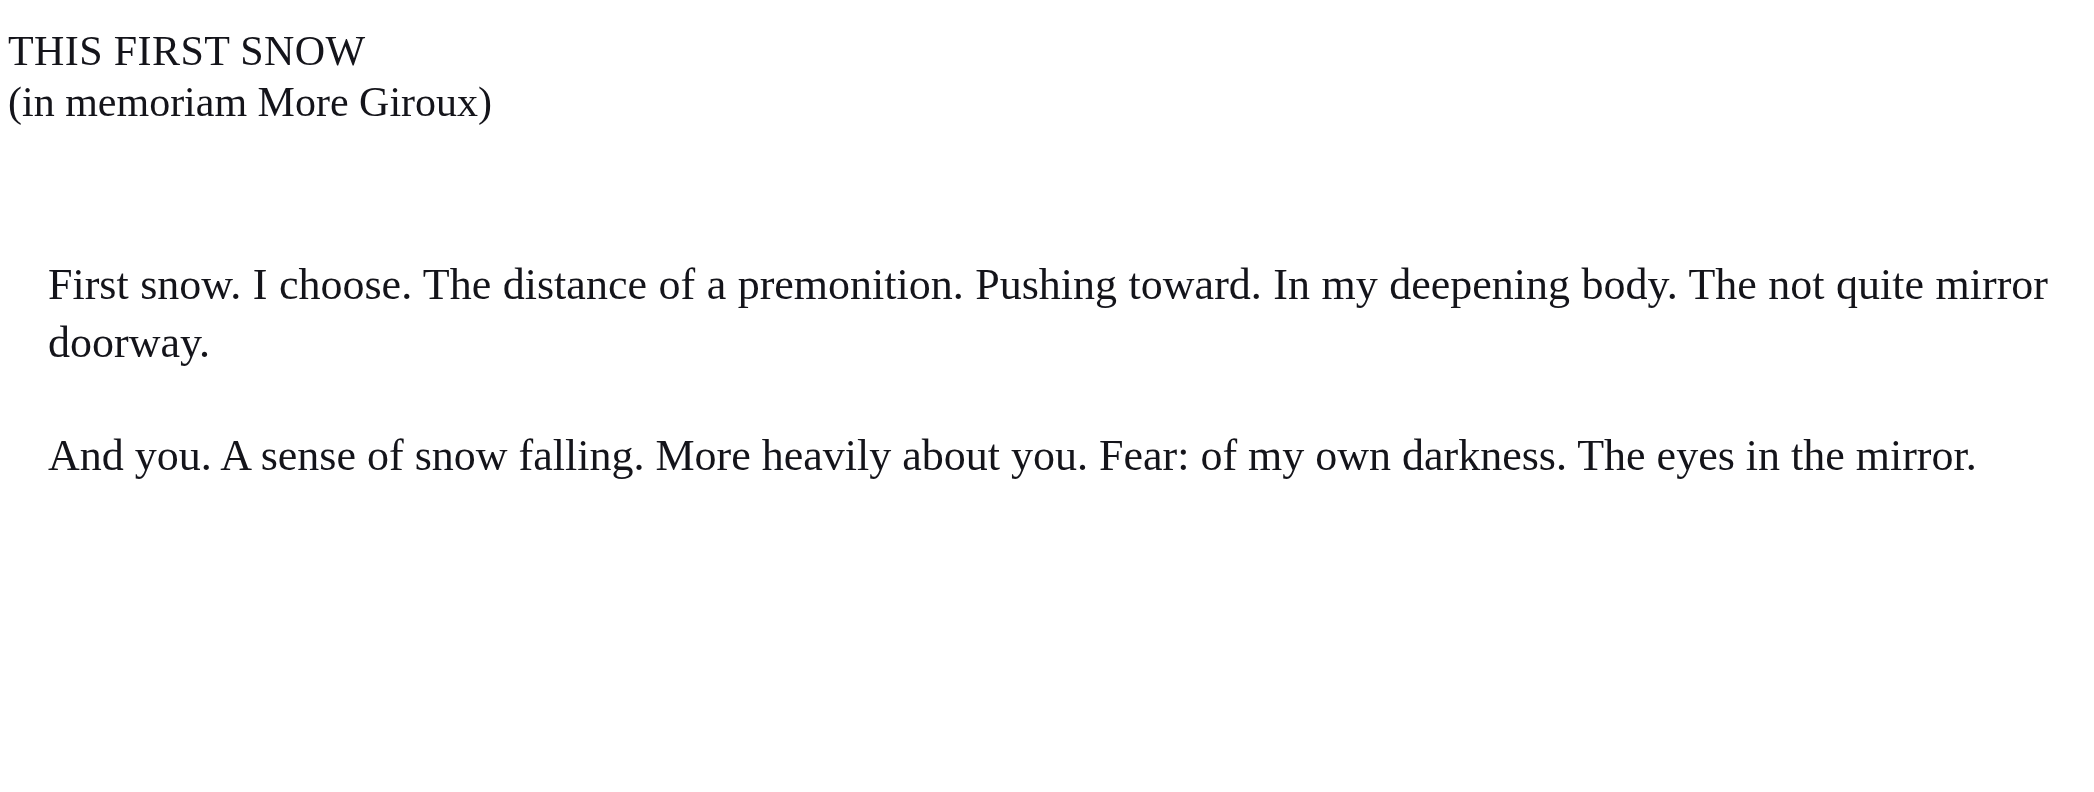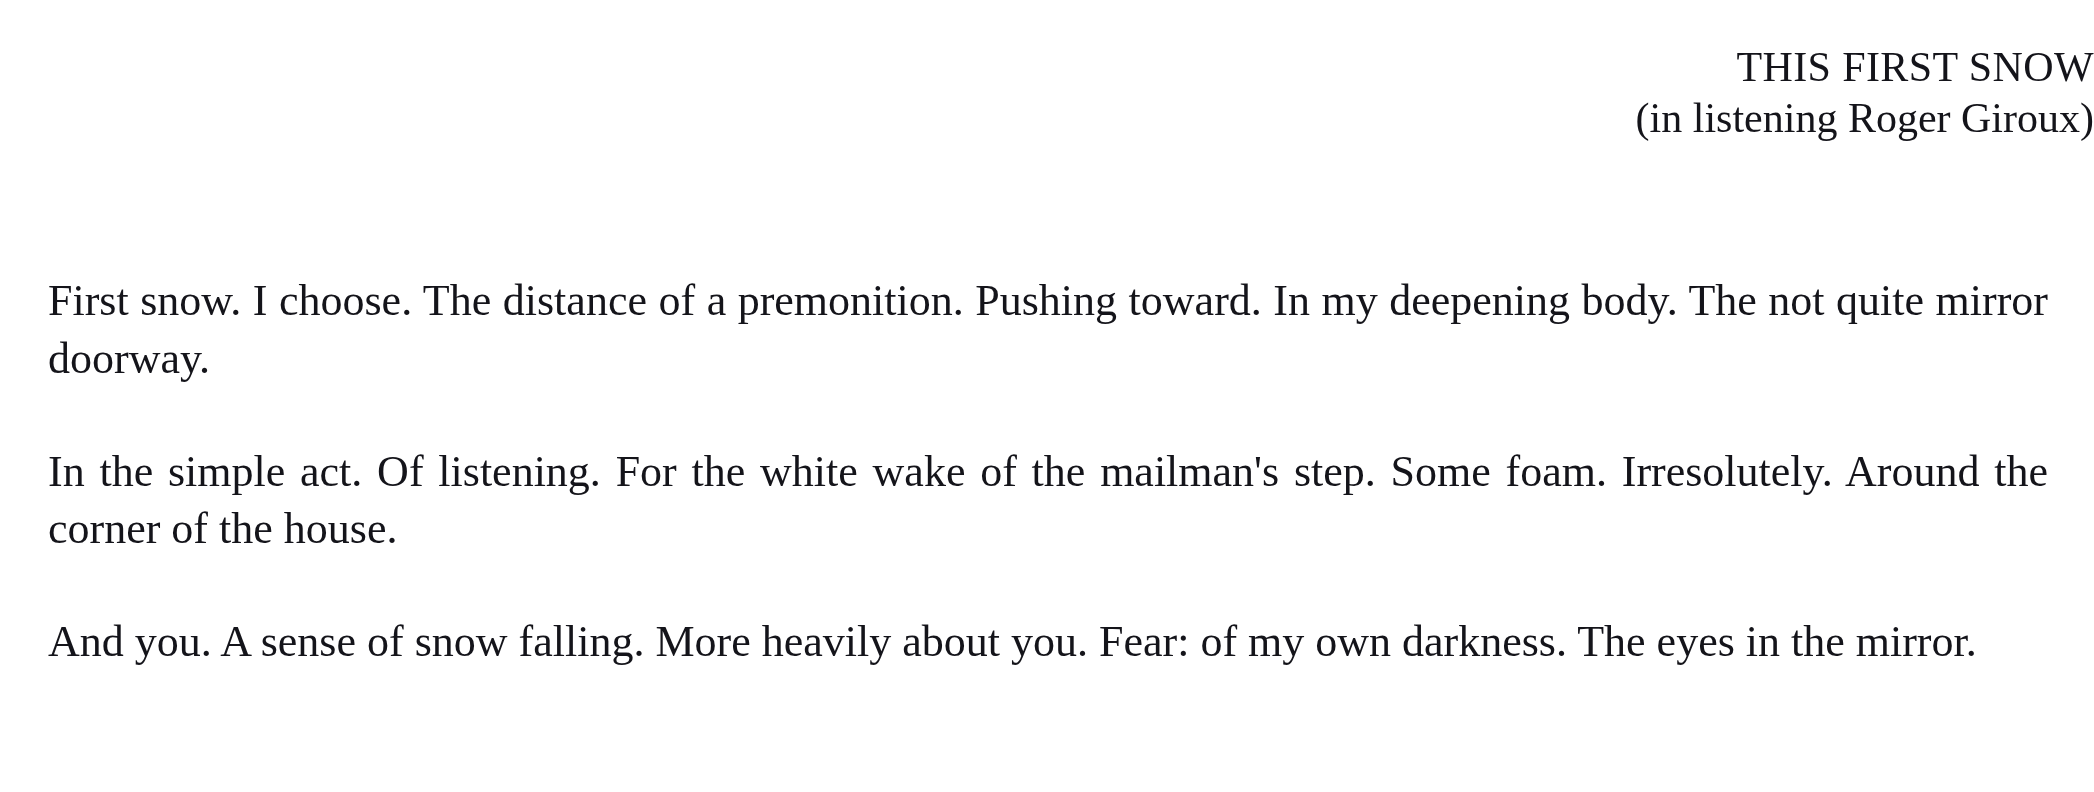--- a/index.html
+++ b/index.html
@@ -14,22 +14,23 @@
     color: #14141a;
     overflow: hidden;
   }
   .page {
     position: relative;
     width: 2094px;
     height: 792px;
     box-sizing: border-box;
   }
   .title-block {
-    text-align: right;
-    padding-top: 42px;
+    text-align: left;
+    padding-top: 26px;
+    margin-left: 8px;
   }
   .poem-title {
     font-size: 42px;
     line-height: 1.22;
     letter-spacing: 0.4px;
     font-weight: 400;
   }
   .poem-dedication {
     font-size: 42px;
     line-height: 1.22;
@@ -52,22 +53,21 @@
     margin-bottom: 3px;
   }
 </style>
 </head>
 <body>
 
 <div class="page">
 
   <div class="title-block">
     <div class="poem-title">THIS FIRST SNOW</div>
-    <div class="poem-dedication">(in listening Roger Giroux)</div>
+    <div class="poem-dedication">(in memoriam More Giroux)</div>
   </div>
 
   <div class="body-block">
     <p class="stanza">First snow. I choose. The distance of a premonition. Pushing toward. In my deepening body. The not quite mirror doorway.</p>
-    <p class="stanza">In the simple act. Of listening. For the white wake of the mailman's step. Some foam. Irresolutely. Around the corner of the house.</p>
     <p class="stanza">And you. A sense of snow falling. More heavily about you. Fear: of my own darkness. The eyes in the mirror.</p>
   </div>
 
 </div>
 
 </body></html>

